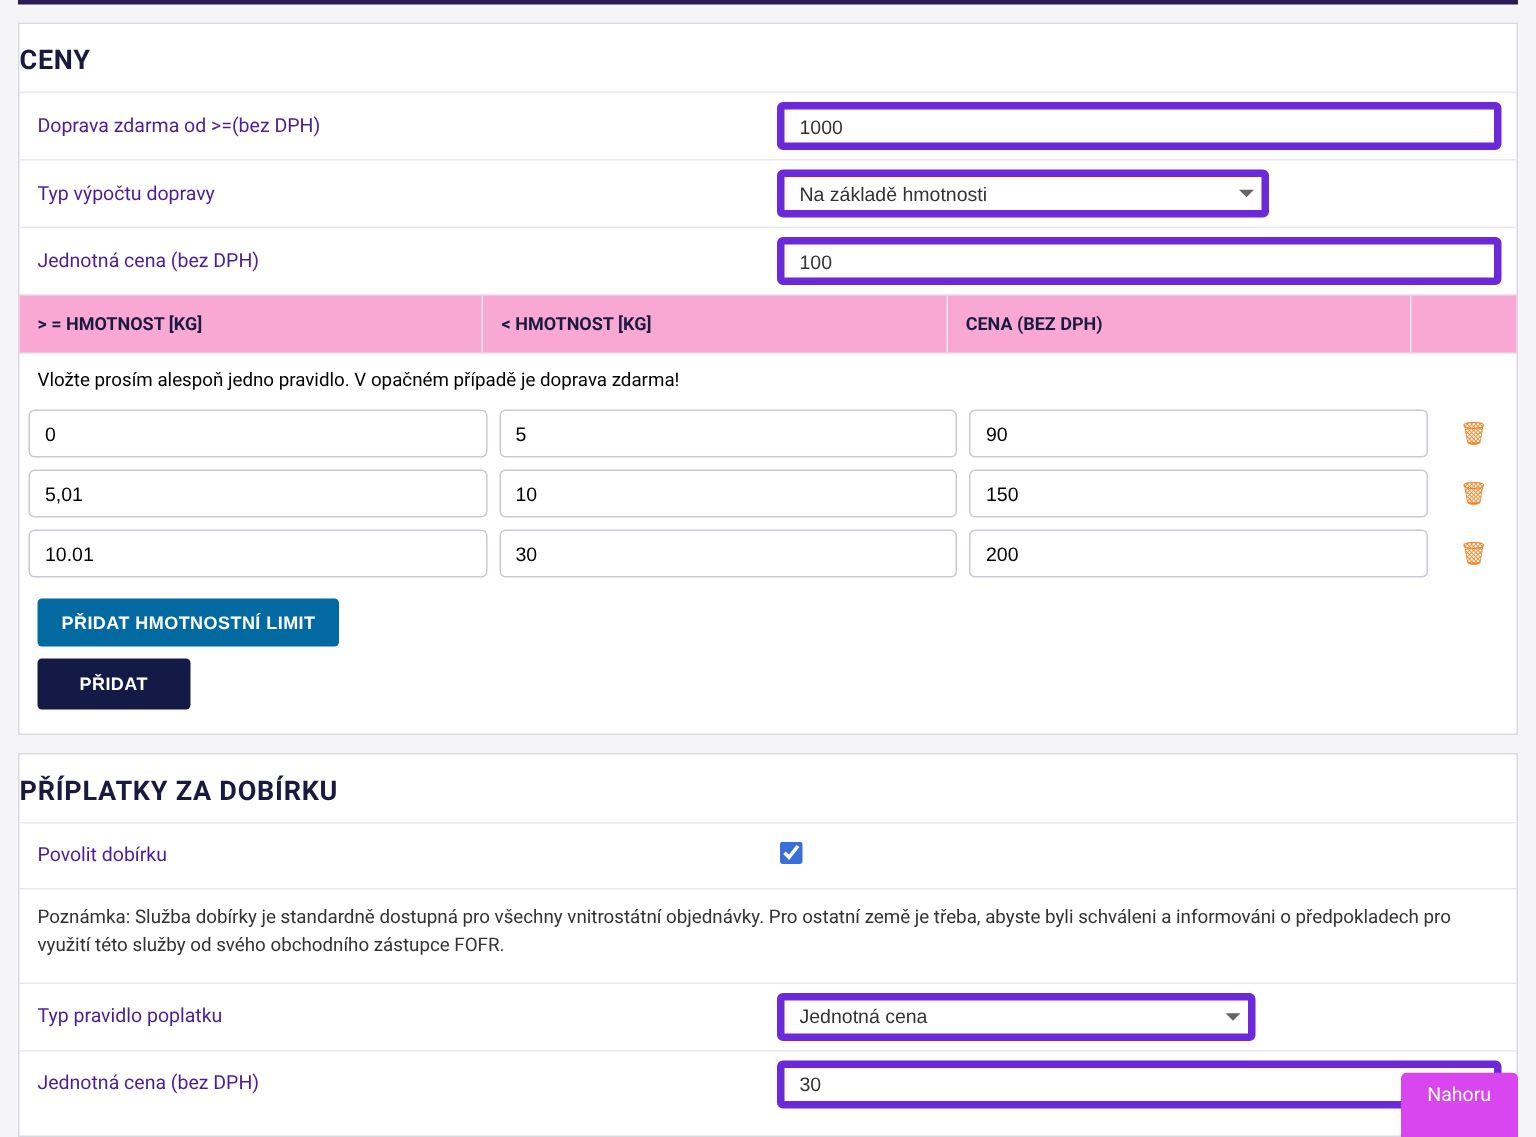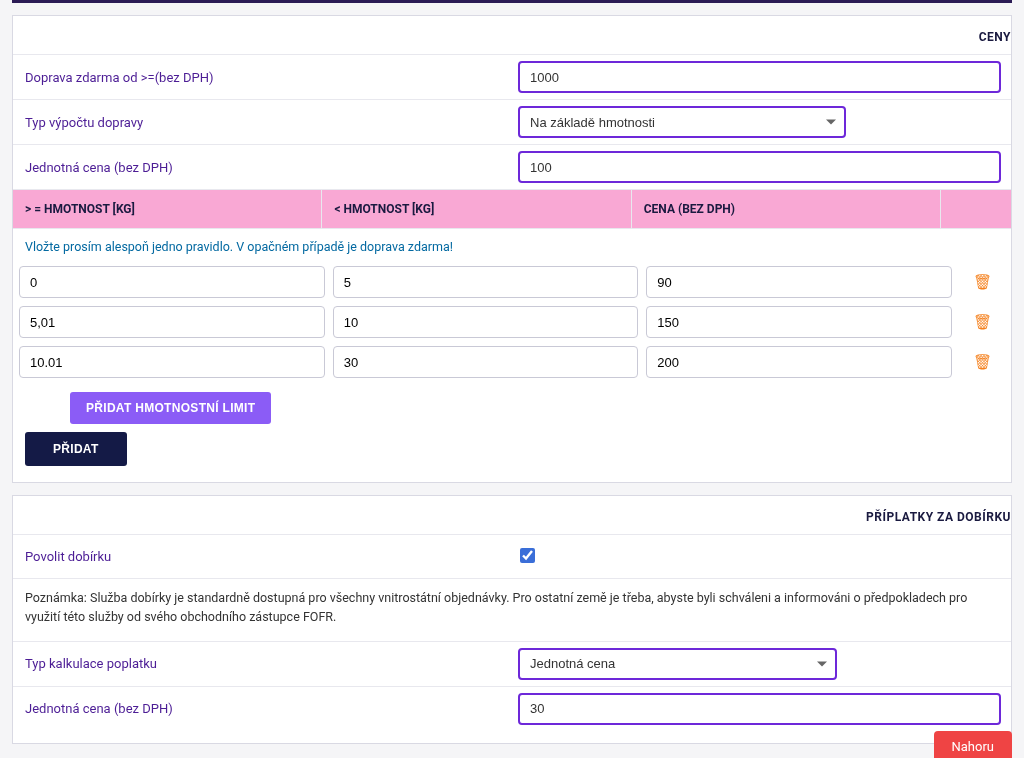--- a/index.html
+++ b/index.html
@@ -10,24 +10,24 @@
     color: #333;
     padding: 0;
   }
   .panel {
     background: #fff;
     border: 1px solid #d9d9e3;
     margin: 12px;
     padding-bottom: 12px;
   }
   .panel-header {
-    text-align: right;
+    text-align: left;
     padding: 14px 0 10px;
     font-weight: 700;
-    font-size: 12px;
+    font-size: 18px;
     letter-spacing: 0.5px;
     color: #1a1a40;
   }
   .form-row {
     display: flex;
     align-items: center;
     border-top: 1px solid #e8e8ee;
     min-height: 44px;
   }
   .form-label {
@@ -36,21 +36,21 @@
     font-size: 13px;
     color: #4c1d95;
   }
   .form-control-cell {
     flex: 1;
     padding: 6px 10px 6px 6px;
   }
   .text-input, .select-input {
     width: 100%;
     height: 32px;
-    border: 2px solid #6d28d9;
+    border: 5px solid #6d28d9;
     border-radius: 4px;
     padding: 0 10px;
     font-size: 13px;
     background: #fff;
     color: #333;
   }
   .select-wrap {
     position: relative;
     width: 68%;
   }
@@ -88,21 +88,21 @@
     color: #1a1a40;
     border-right: 1px solid #e8e8ee;
   }
   .wcol-a { flex: 0 0 31%; }
   .wcol-b { flex: 0 0 31%; }
   .wcol-c { flex: 0 0 31%; }
   .wcol-d { flex: 1; border-right: none !important; }
   .hint {
     padding: 10px 12px 6px;
     font-size: 12.5px;
-    color: #0369a1;
+    color: #000000;
   }
   .rule-rows {
     padding: 2px 6px 6px;
   }
   .rule-row {
     display: flex;
     gap: 8px;
     align-items: center;
     padding: 4px 0;
   }
@@ -130,23 +130,22 @@
     border: none;
     border-radius: 3px;
     padding: 9px 16px;
     font-size: 12px;
     font-weight: 600;
     letter-spacing: 0.3px;
     cursor: pointer;
     margin: 4px 0;
   }
   .btn-orange {
-    background: #8b5cf6;
+    background: #0369a1;
     color: #fff;
-    margin-left: 45px;
   }
   .btn-navy {
     background: #141a46;
     color: #fff;
     padding: 10px 28px;
   }
   .note-row {
     border-top: 1px solid #e8e8ee;
     padding: 10px 12px 14px;
     font-size: 12.5px;
@@ -159,23 +158,23 @@
   }
   .checkbox {
     width: 15px;
     height: 15px;
     accent-color: #3a6ed8;
   }
   .to-top {
     position: fixed;
     right: 12px;
     bottom: 0;
-    background: #ef4444;
+    background: #d946ef;
     color: #fff;
-    padding: 8px 18px 4px;
+    padding: 8px 18px 20px;
     border-radius: 4px 4px 0 0;
     font-size: 13px;
     cursor: pointer;
   }
   .top-border {
     height: 3px;
     background: #2b1b55;
     margin: 0 12px;
   }
 </style>
@@ -261,21 +260,21 @@
     <div class="form-label">Povolit dobírku</div>
     <div class="checkbox-cell">
       <input type="checkbox" class="checkbox" checked="" style="">
     </div>
   </div>
 
   <div class="note-row">Poznámka: Služba dobírky je standardně dostupná pro všechny vnitrostátní objednávky. Pro ostatní země je třeba, abyste byli schváleni a informováni o předpokladech pro využití této služby od svého obchodního zástupce FOFR.</div>
 
 
   <div class="form-row">
-    <div class="form-label">Typ kalkulace poplatku</div>
+    <div class="form-label">Typ pravidlo poplatku</div>
     <div class="form-control-cell">
       <div class="select-wrap-full">
         <select class="select-input">
           <option>Jednotná cena</option>
         </select>
       </div>
     </div>
   </div>
 
   <div class="form-row">

